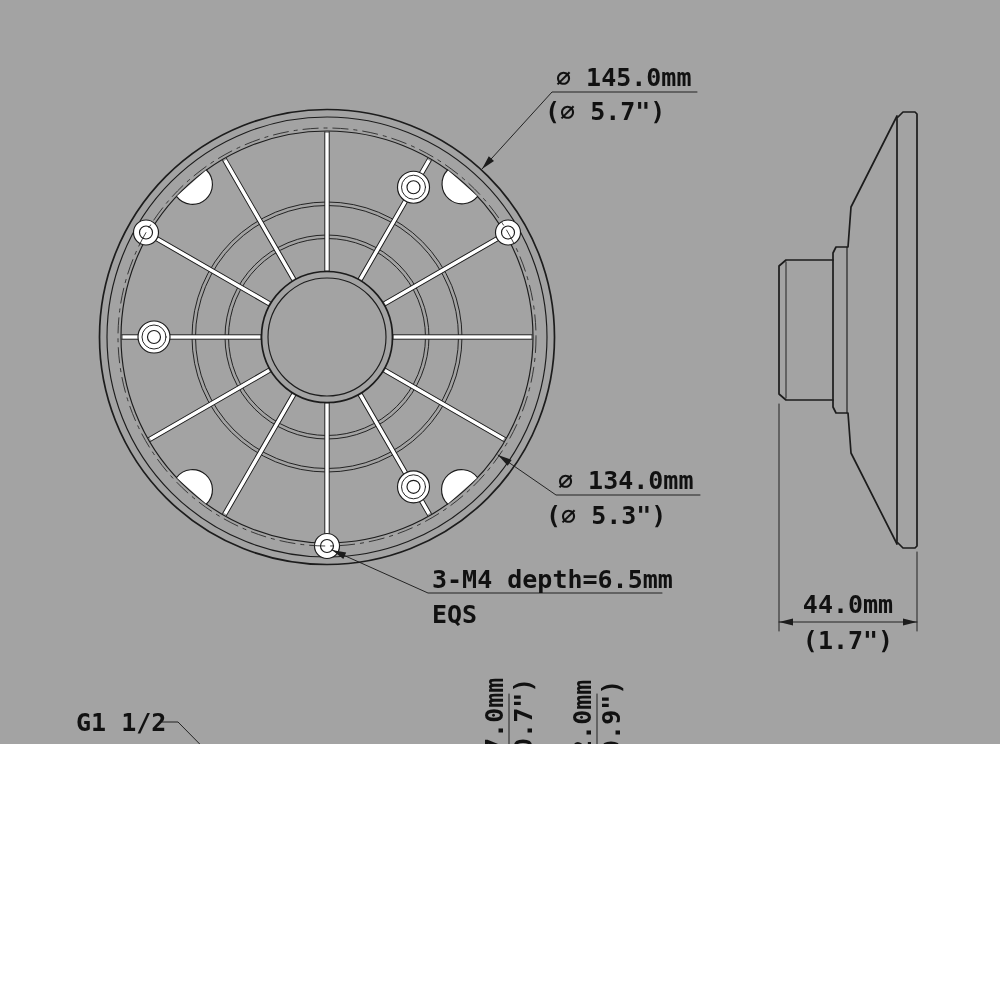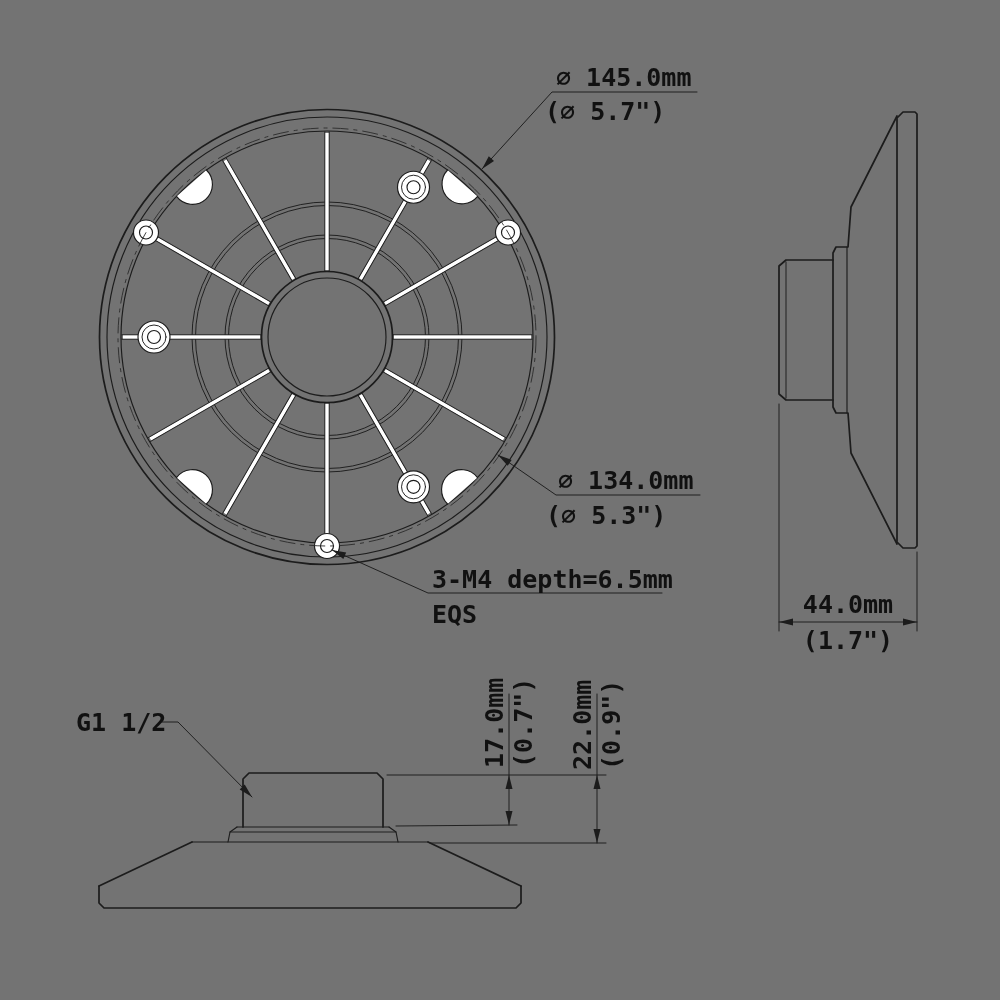--- a/index.html
+++ b/index.html
@@ -1,16 +1,16 @@
 <!DOCTYPE html>
 <html><head>
 <meta charset="utf-8">
 <style>
   html,body{margin:0;padding:0;background:#ffffff;}
-  .stage{position:relative;width:1000px;height:1000px;background:#737373;overflow:hidden;}
+  .stage{position:relative;width:1000px;height:744px;background:#a3a3a3;overflow:hidden;}
   svg{display:block;}
   .ln{stroke:#1c1c1c;fill:none;stroke-width:1.15;stroke-linecap:round;stroke-linejoin:round;}
   .lw{stroke-width:1.7;}
   .thin{stroke-width:0.95;}
   .dashdot{stroke:#2a2a2a;stroke-width:0.9;stroke-dasharray:16 5 4 5;fill:none;}
   .whitefill{fill:#ffffff;}
   .arrow{fill:#1c1c1c;stroke:none;}
   .dimtxt{font-family:"DejaVu Sans Mono","Liberation Mono",monospace;font-weight:bold;
           font-size:25px;fill:#111111;}
   .dimtxt.mid{text-anchor:middle;}

